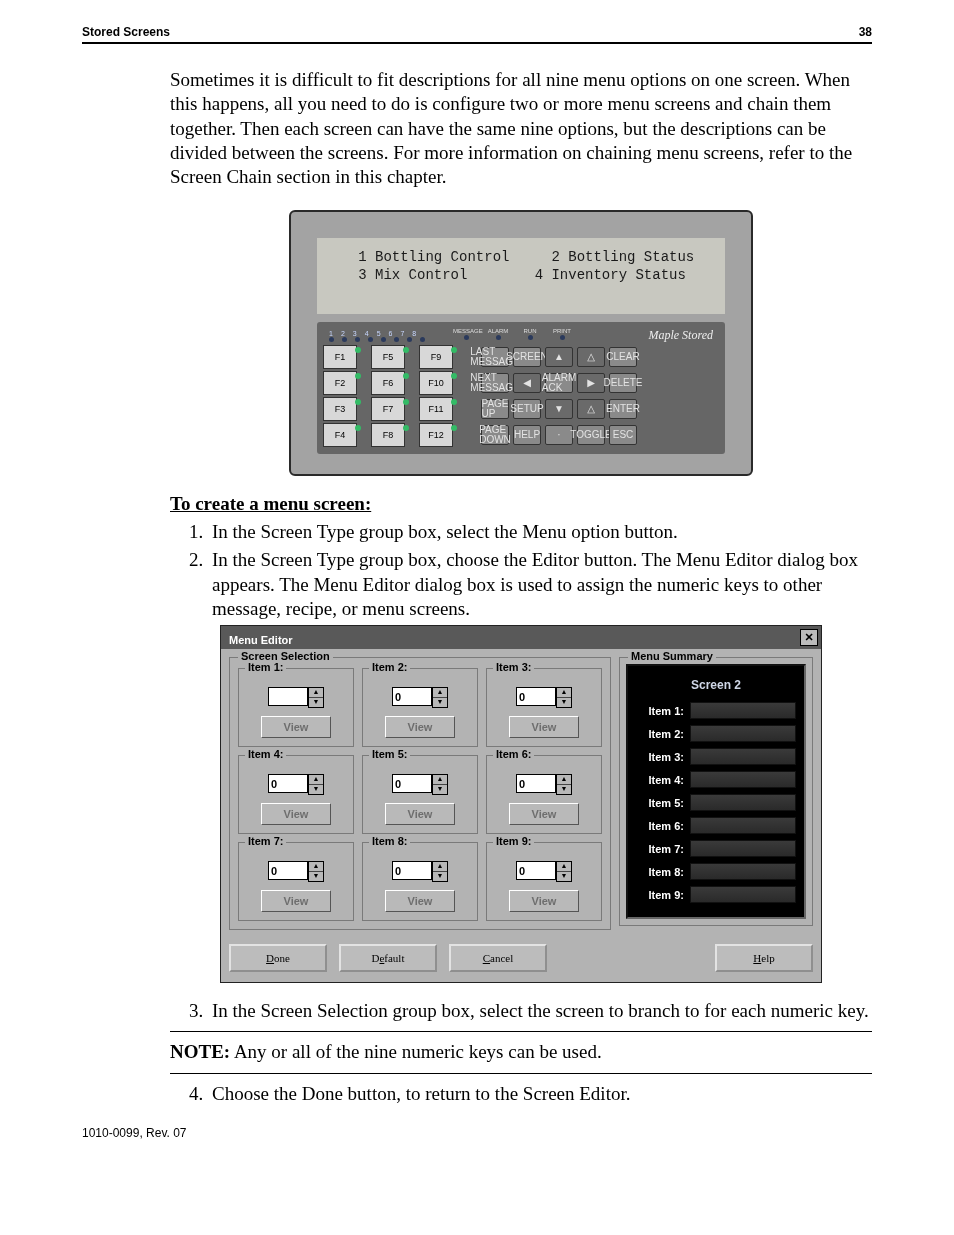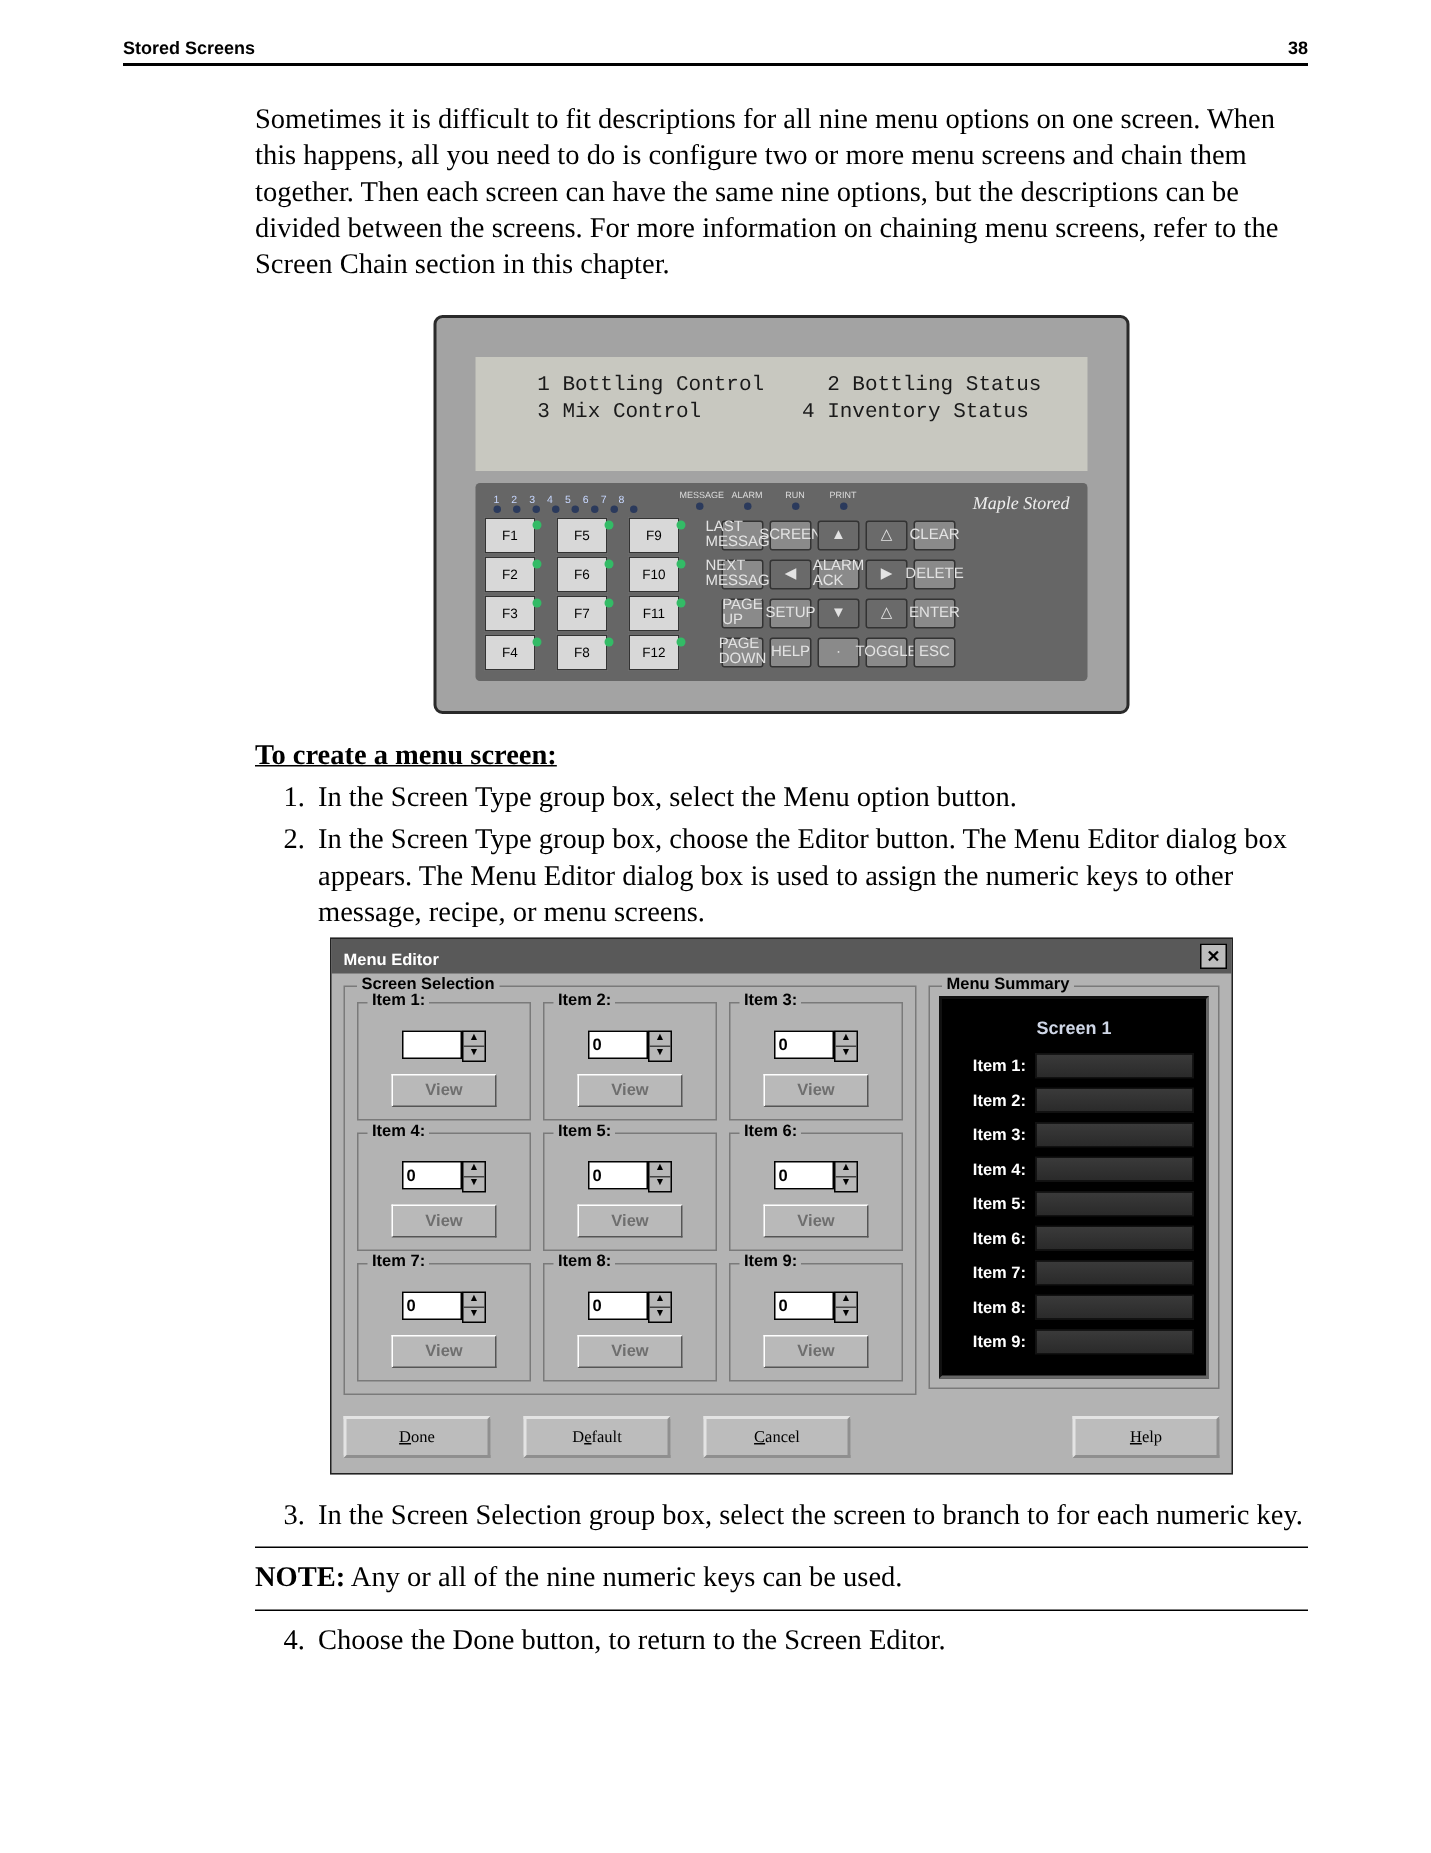--- a/index.html
+++ b/index.html
@@ -44,21 +44,21 @@
   .spin input{width:34px;height:17px;border:1px solid #000;background:#fff;font:bold 11px Arial;padding:0 2px}
   .spinbtn{width:14px;height:19px;background:#b8b8b8;border:1px solid #000;display:flex;flex-direction:column}
   .spinbtn div{flex:1;border-bottom:1px solid #444;font:7px Arial;text-align:center;line-height:8px}
   .spinbtn div:last-child{border-bottom:none}
   .vbtn{display:inline-block;background:#b9b9b9;border:1px solid #fff;border-right-color:#555;border-bottom-color:#555;padding:4px 22px;color:#6e6e6e;font-weight:bold}
   .summary{width:160px;background:#000;border:2px inset #666;padding:8px;color:#fff;font:bold 11px Arial}
   .summary h4{margin:4px 0 10px;text-align:center;color:#cfd6e6;font-weight:bold;font-size:12px}
   .srow{display:flex;align-items:center;margin-bottom:6px}
   .srow span{width:48px;text-align:right;margin-right:6px}
   .bar{flex:1;height:15px;background:linear-gradient(#3a3a3a,#2a2a2a);border:1px solid #111}
-  .btns{display:flex;gap:22px;padding:0 8px 10px}
+  .btns{display:flex;gap:12px;padding:0 8px 10px}
   .dbtn{background:#bcbcbc;border:2px outset #e3e3e3;padding:6px 2px;font:11px Tahoma;width:90px;text-align:center}
   .dbtn u{text-decoration:underline}
   .right{margin-left:auto}
 </style>
 </head>
 <body>
 
 <div class="page">
   <div class="hdr">
     <span>Stored Screens</span>
@@ -296,21 +296,21 @@
                       <div>▼</div>
                     </div>
                   </div><div class="vbtn">View</div></div>
               </div>
           </div>
         </div>
         <div>
           <div class="gbox" style="padding:6px">
             <div class="lg">Menu Summary</div>
             <div class="summary">
-              <h4>Screen 1</h4>
+              <h4>Screen 2</h4>
               <div id="sumrows">
                   <div class="srow">
                     <span>Item 1:</span>
                     <div class="bar"></div>
                   </div>
                   <div class="srow">
                     <span>Item 2:</span>
                     <div class="bar"></div>
                   </div>
                   <div class="srow">
@@ -358,13 +358,14 @@
       <li>In the Screen Selection group box, select the screen to branch to for each numeric key.</li>
     </ol>
     <div class="note-hr"></div>
     <div class="note"><b>NOTE:</b> <span>Any or all of the nine numeric keys can be used.</span></div>
     <div class="note-hr"></div>
     <ol start="4">
       <li>Choose the Done button, to return to the Screen Editor.</li>
     </ol>
   </div>
 
+  <div class="ftr">1010-0099, Rev. 07</div>
 </div>
 
 </body></html>

